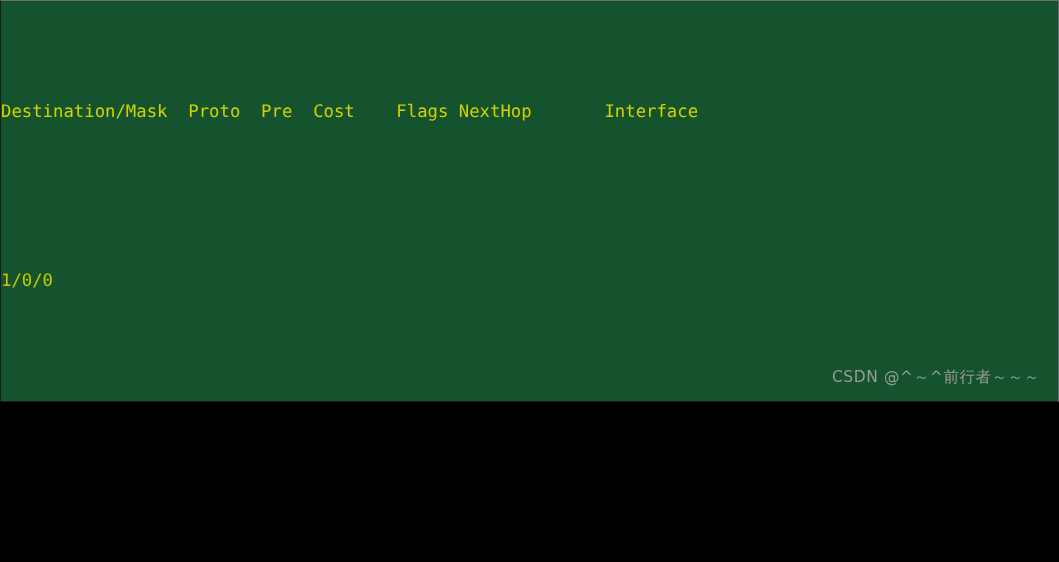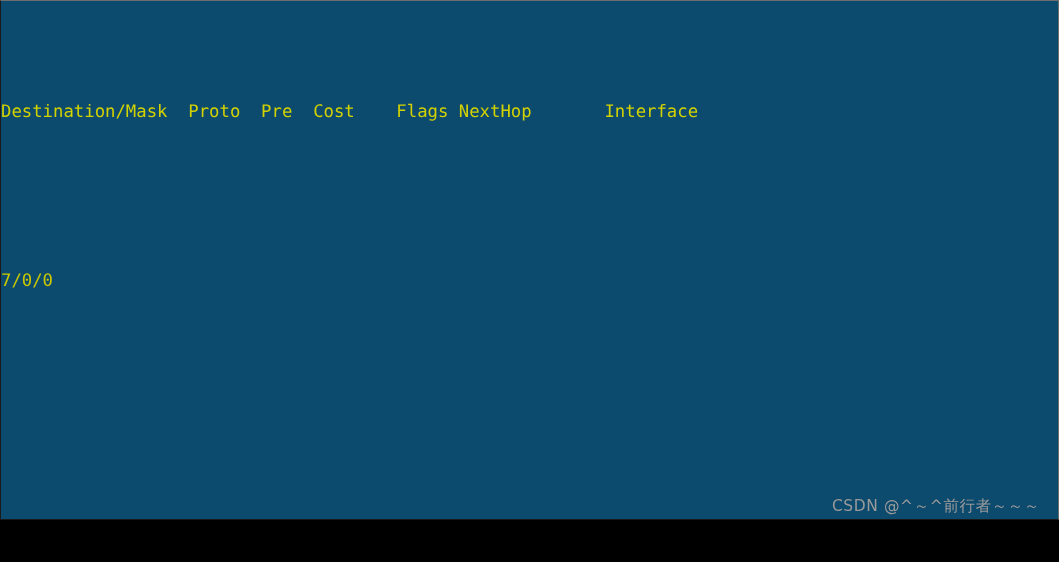--- a/index.html
+++ b/index.html
@@ -5,22 +5,22 @@
 <style>
   html, body {
     margin: 0;
     padding: 0;
     background: #000000;
   }
 
   #terminal {
     position: relative;
     width: 1059px;
-    height: 520px;
-    background: #0c4a6e;
+    height: 402px;
+    background: #14532d;
     border-top: 1px solid #6e6e6e;
     border-right: 1px solid #6e6e6e;
     border-left: 1px solid #1a1a1a;
     border-bottom: 1px solid #1a1a1a;
     box-sizing: border-box;
     overflow: hidden;
     font-family: "DejaVu Sans Mono", "Liberation Mono", monospace;
   }
 
   #screen {
@@ -53,41 +53,41 @@
   }
 
   
   .line.header {
     color: #d2d200;
   }
 
   #watermark {
     position: absolute;
     right: 18px;
-    bottom: 2px;
+    bottom: 13px;
     font-family: "DejaVu Sans", "Liberation Sans", sans-serif;
     font-size: 15.5px;
     color: #9a9a9a;
     letter-spacing: 0.6px;
     white-space: pre;
     pointer-events: none;
     user-select: none;
   }
 </style>
 </head>
 <body>
 
 <div id="terminal">
 
   <div id="screen">
 
     <span class="line header">Destination/Mask  Proto  Pre  Cost    Flags NextHop       Interface</span>
     <span class="line blank"> </span>
 
-    <span class="line">7/0/0</span>
+    <span class="line">1/0/0</span>
 
     
 
     
     
 
     
     
 
     

